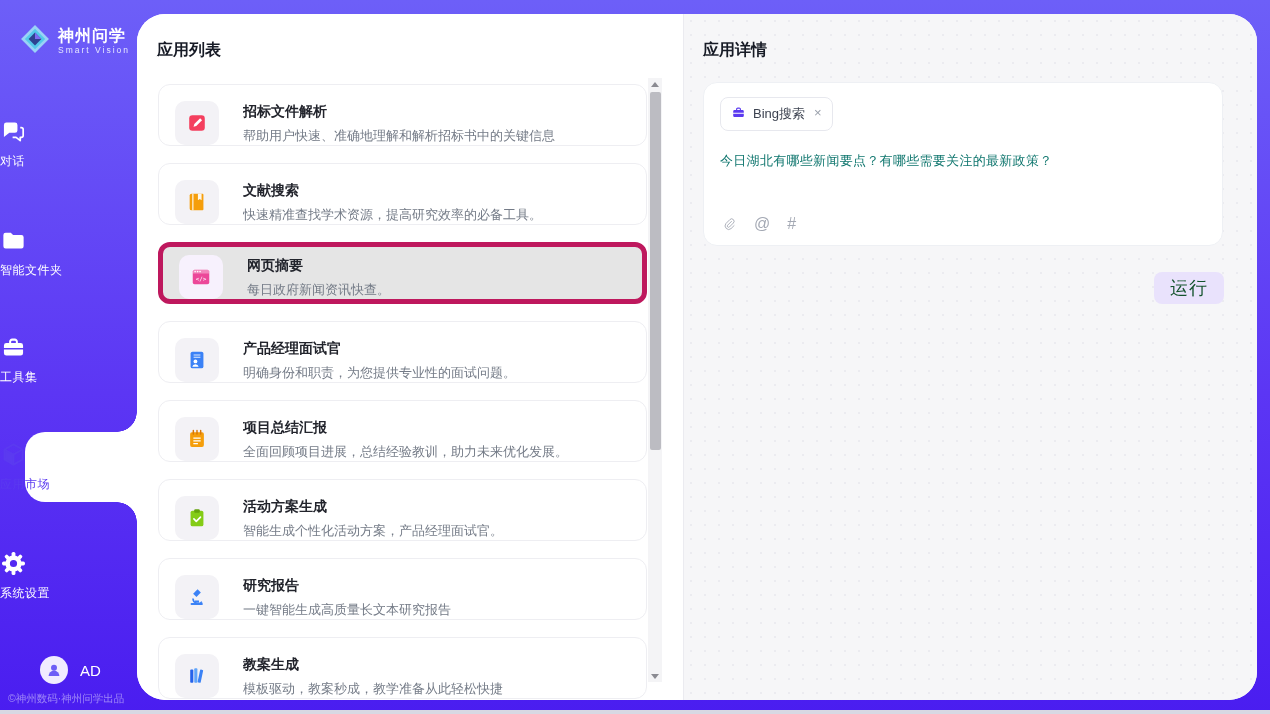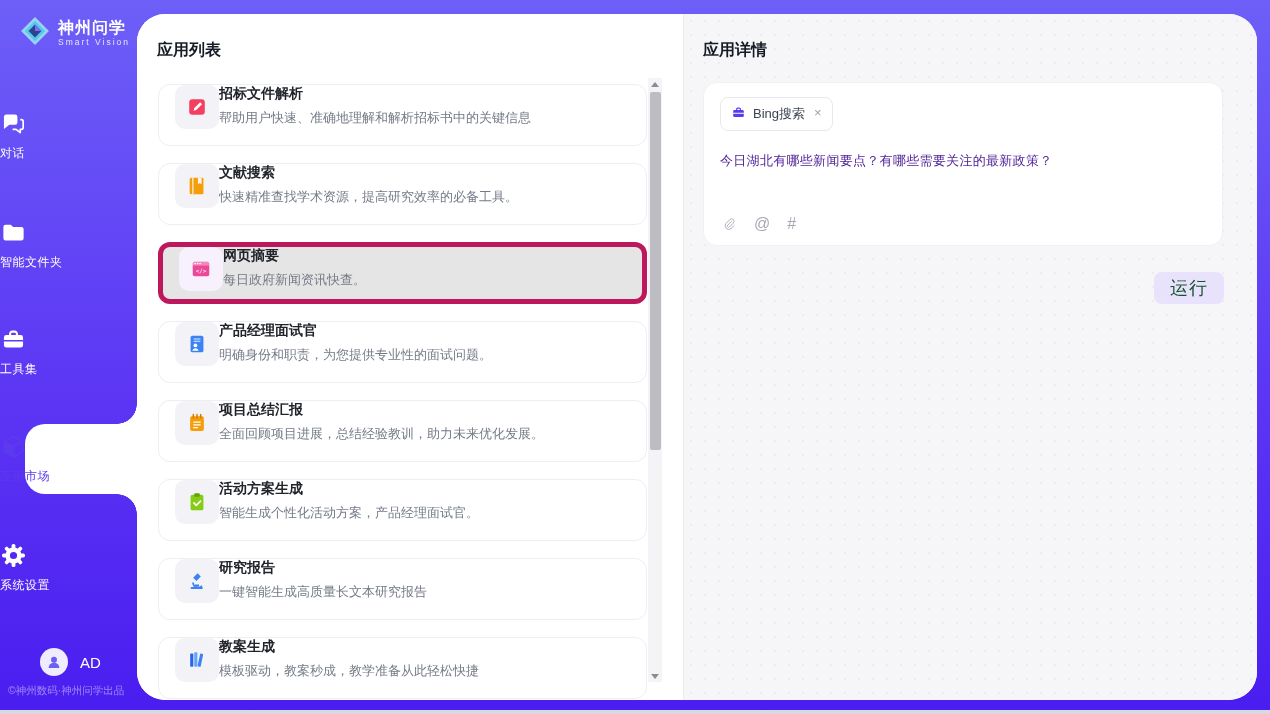--- a/index.html
+++ b/index.html
@@ -7,21 +7,21 @@
   body {
     font-family: "Liberation Sans", sans-serif;
     position: relative;
     overflow: hidden;
     background: linear-gradient(180deg, #6d5ff8 0%, #5c36f4 55%, #4a1df0 100%);
   }
   
   .bottom-strip { position:absolute; left:0; right:0; bottom:0; height:4px; background:#d8d8e3; }
 
   
-  .sidebar { position:absolute; left:0; top:0; width:137px; height:650px; }
+  .sidebar { position:absolute; left:0; top:8px; width:137px; height:650px; }
   .logo { position:absolute; left:20px; top:16px; display:flex; align-items:center; gap:8px; }
   .logo-text .t1 { color:#fff; font-size:16px; font-weight:700; letter-spacing:1px; line-height:18px; }
   .logo-text .t2 { color:#e4e6ff; font-size:8.5px; letter-spacing:2px; line-height:11px; }
   .nav-item { position:absolute; left:0; width:137px; color:#fff; cursor:pointer; z-index:2; }
   .nav-item .nav-label { font-size:12px; margin-top:4px; letter-spacing:0.5px; }
   .nav-item.active { color:#5b3af0; }
   .nav-item.active .nav-label { text-underline-offset:3px; }
   .nav-icon { display:inline-block; height:27px; }
   
   .active-bg { position:absolute; left:25px; right:0; top:424px; height:70px; background:#fff;
@@ -38,21 +38,21 @@
 
   
   .content-panel { position:absolute; left:137px; top:14px; width:1120px; height:686px;
                    border-radius:28px; overflow:hidden; display:flex; background:#fff; z-index:3; }
   .list-panel { width:546px; position:relative; background:#fff; }
   .panel-title { position:absolute; top:26px; left:20px; font-size:16px; font-weight:700; color:#171b26; }
 
   .cards { position:absolute; top:70px; left:21px; width:489px; bottom:0; overflow:hidden;
            display:flex; flex-direction:column; gap:17px; }
   .app-card { min-height:62px; height:62px; border:1px solid #eeeef2; border-radius:12px; background:#fff;
-              display:flex; align-items:flex-start; padding:0 14px 0 16px; gap:0; cursor:pointer; }
+              display:flex; align-items:flex-end; padding:0 14px 0 16px; gap:24px; cursor:pointer; }
   .app-card.selected { background:#e5e5e5; border:5px solid #be185d; }
   .tile { width:44px; min-width:44px; height:44px; border-radius:10px; background:#f3f2f6;
           display:flex; align-items:center; justify-content:center; }
   .app-card.selected .tile { background:#f7f1fd; }
   .app-text { overflow:hidden; }
   .app-title { font-size:14px; font-weight:700; color:#22242c; line-height:17px; }
   .app-desc { font-size:13px; color:#747b87; margin-top:7px; white-space:nowrap; overflow:hidden; }
 
   
   .vscroll { position:absolute; right:21px; top:64px; bottom:18px; width:14px; background:#f4f4f6; }
@@ -64,21 +64,21 @@
 
   
   .detail-panel { flex:1; position:relative; background:#f6f6f8; border-left:1px solid #ebebf0;
                   background-image: radial-gradient(circle, #ebebf0 1px, rgba(0,0,0,0) 1px);
                   background-size: 14px 14px; }
   .prompt-card { position:absolute; top:68px; left:19px; width:520px; height:164px; background:#fff;
                  border:1px solid #eef0f4; border-radius:14px; padding:14px 16px; }
   .chip { display:inline-flex; align-items:flex-start; gap:7px; padding:7px 10px; border:1px solid #e7e8ee;
           border-radius:8px; background:#fff; font-size:13px; color:#3c4250; cursor:pointer; }
   .chip-close { color:#9aa0ab; font-size:13px; margin-left:2px; cursor:pointer; }
-  .prompt-text { margin-top:21px; font-size:13px; color:#4c1d95; letter-spacing:0.3px; cursor:text; }
+  .prompt-text { margin-top:21px; font-size:13px; color:#0f766e; letter-spacing:0.3px; cursor:text; }
   .prompt-tools { position:absolute; left:17px; bottom:13px; display:flex; align-items:center; gap:17px; }
   .ptool { color:#a4a9b4; font-size:16px; line-height:16px; cursor:pointer; display:flex; align-items:center; }
   .run-btn { position:absolute; top:258px; left:470px; width:70px; height:32px; background:#e9e2fc;
              color:#14532d; font-size:18px; border-radius:8px; display:flex; align-items:center;
              justify-content:center; cursor:pointer; letter-spacing:1px; }
 </style>
 </head>
 <body>
 
 <div class="sidebar">

